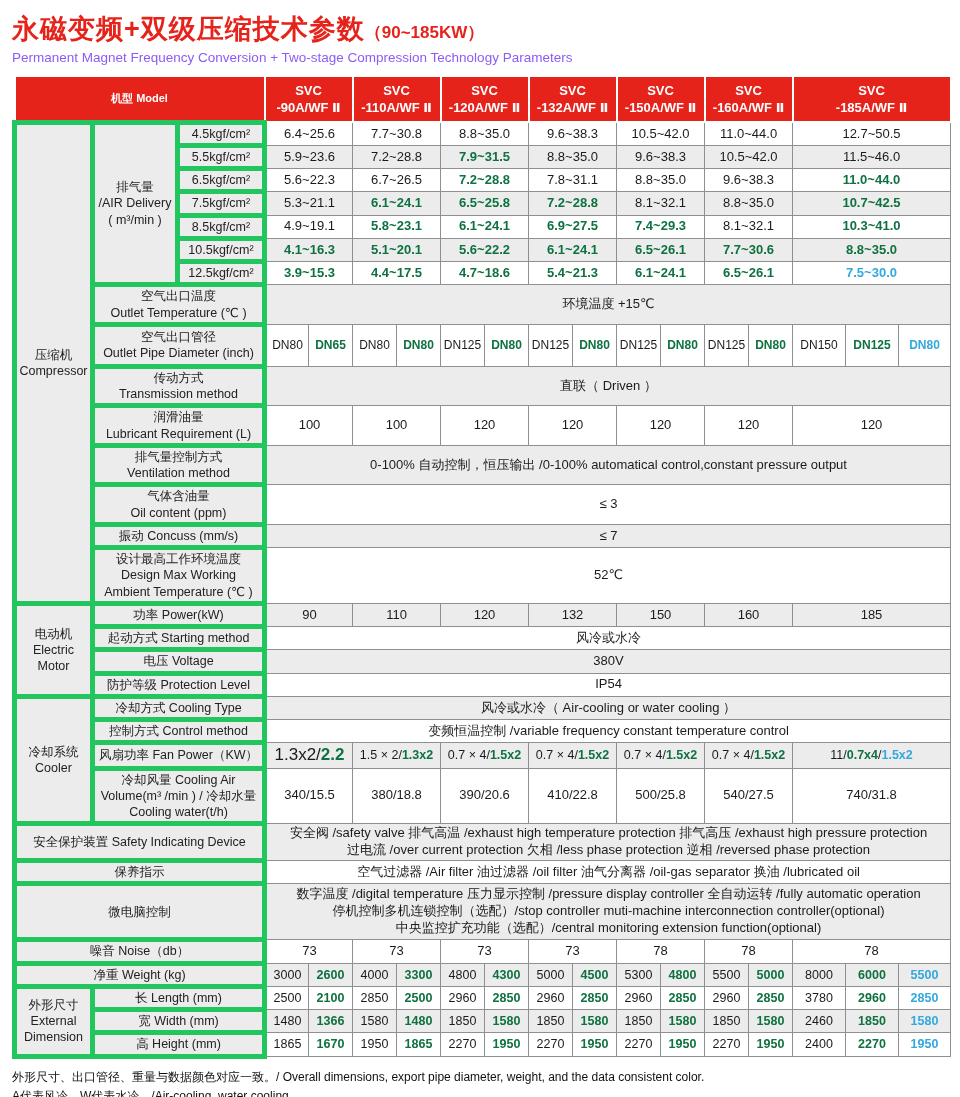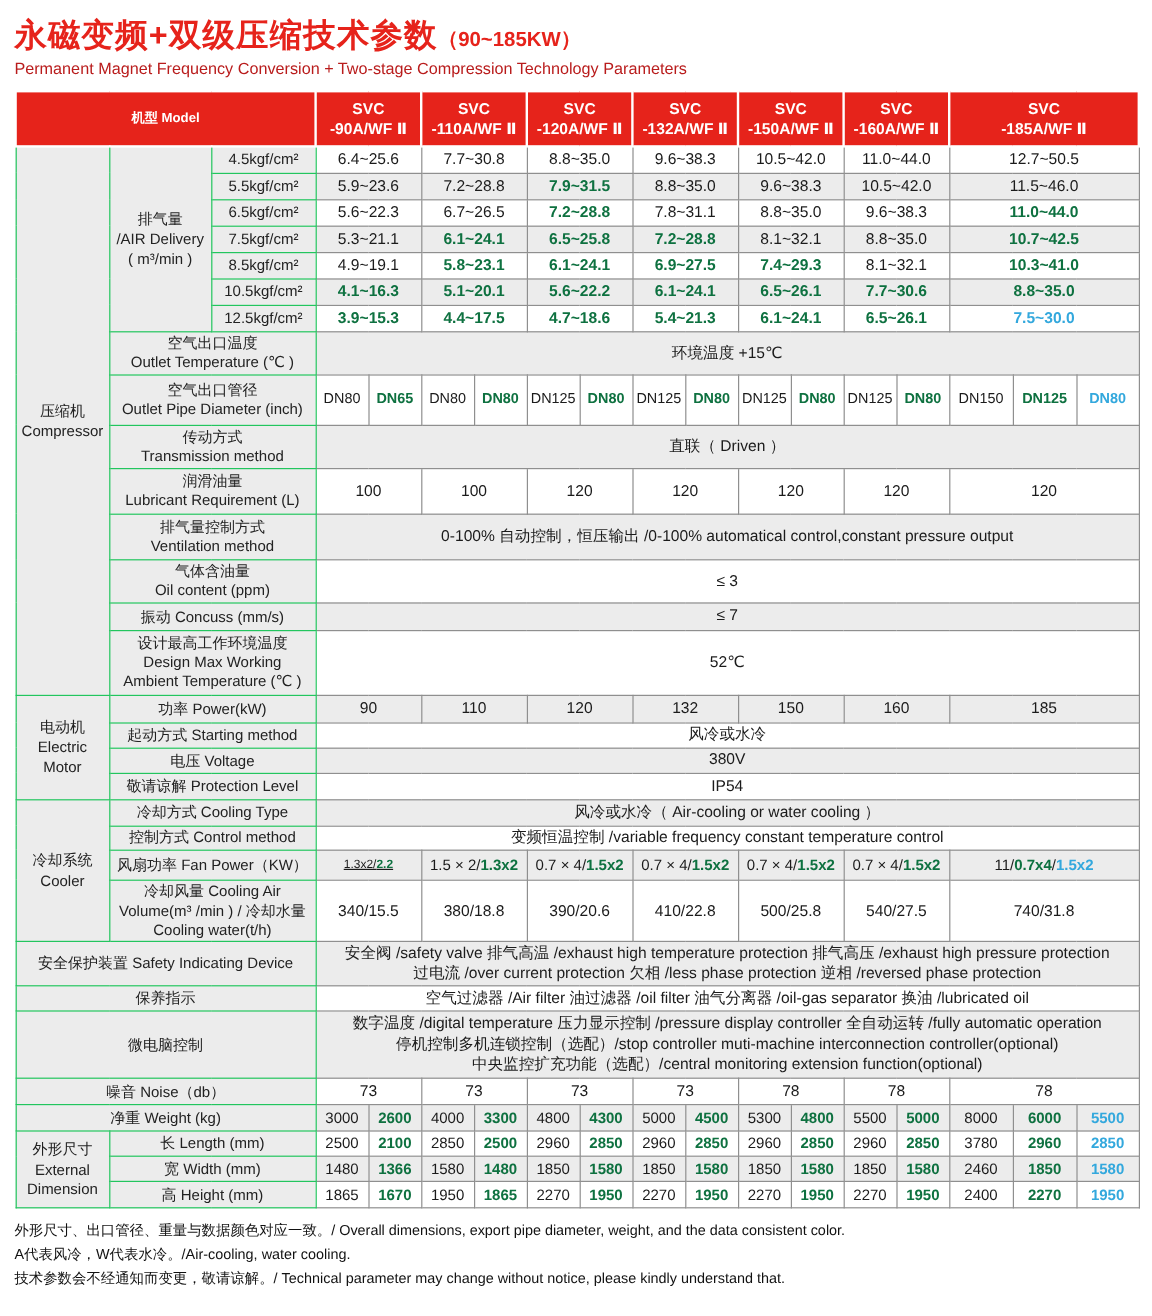--- a/index.html
+++ b/index.html
@@ -3,28 +3,28 @@
 <meta charset="utf-8">
 <style>
   html,body{margin:0;padding:0;background:#fff;}
   body{width:960px;font-family:"Liberation Sans","DejaVu Sans",sans-serif;color:#1b1b1b;}
   .page{padding:8px 12px 6px 12px;}
 
   
   .title-row{line-height:1.1;margin:2px 0 0 0;}
   .title-zh{color:#e6231b;font-size:27px;font-weight:bold;letter-spacing:1px;}
   .title-kw{color:#e6231b;font-size:17px;font-weight:bold;}
-  .subtitle{color:#b91c1c;font-size:13.5px;margin:5px 0 10px 0;font-weight:normal;}
+  .subtitle{color:#8b5cf6;font-size:13.5px;margin:5px 0 10px 0;font-weight:normal;}
 
   
   table{border-collapse:collapse;table-layout:fixed;width:936px;}
   thead tr{height:46px;}
   thead th{background:#e6231b;color:#fff;border:2px solid #fff;font-size:13px;font-weight:bold;line-height:1.35;padding:0;}
   thead th.lbl3{font-size:11px;}
-  tbody th{background:#ececec;border:1px solid #22c55e;font-weight:normal;font-size:12.5px;color:#222;line-height:1.3;padding:1px 2px;}
+  tbody th{background:#ececec;border:5px solid #22c55e;font-weight:normal;font-size:12.5px;color:#222;line-height:1.3;padding:1px 2px;}
   tbody th.grp{font-size:12.5px;color:#222;}
   tbody td{border:1px solid #8f8f8f;text-align:center;padding:1px 2px;line-height:1.3;}
   tr.bg-w td{background:#ffffff;}
   tr.bg-g td{background:#ececec;}
   td.v{font-size:13px;}
   td.s{font-size:12.5px;padding:1px 0;}
   td.m{font-size:13px;}
   .c-k{color:#1b1b1b;}
   .c-g{color:#0e7140;font-weight:bold;}
   .c-b{color:#33a8dd;font-weight:bold;}
@@ -304,21 +304,21 @@
         <tr class="bg-g" style="height: 21px;">
           <th class="lbl" colspan="2">
             <div>电压 Voltage</div>
           </th>
           <td class="m" colspan="15">
             <div>380V</div>
           </td>
         </tr>
         <tr class="bg-w" style="height: 22px;">
           <th class="lbl" colspan="2">
-            <div>敬请谅解 Protection Level</div>
+            <div>防护等级 Protection Level</div>
           </th>
           <td class="m" colspan="15">
             <div>IP54</div>
           </td>
         </tr>
         <tr class="bg-g" style="height: 22px;">
           <th class="grp" rowspan="4">
             <div>冷却系统</div>
             <div>Cooler</div>
           </th>
@@ -334,21 +334,21 @@
             <div>控制方式 Control method</div>
           </th>
           <td class="m" colspan="15">
             <div>变频恒温控制 /variable frequency constant temperature control</div>
           </td>
         </tr>
         <tr class="bg-g" style="height: 25px;">
           <th class="lbl" colspan="2">
             <div>风扇功率 Fan Power（KW）</div>
           </th>
-          <td class="v" colspan="2" style="font-size: 10px; text-decoration: underline;"><span class="c-k">1.3x2/</span><span class="c-g">2.2</span></td>
+          <td class="v" colspan="2" style="font-size: 17px;"><span class="c-k">1.3x2/</span><span class="c-g">2.2</span></td>
           <td class="v" colspan="2" style="font-size: 12.5px;"><span class="c-k">1.5 × 2/</span><span class="c-g">1.3x2</span></td>
           <td class="v" colspan="2" style="font-size: 12.5px;"><span class="c-k">0.7 × 4/</span><span class="c-g">1.5x2</span></td>
           <td class="v" colspan="2" style="font-size: 12.5px;"><span class="c-k">0.7 × 4/</span><span class="c-g">1.5x2</span></td>
           <td class="v" colspan="2" style="font-size: 12.5px;"><span class="c-k">0.7 × 4/</span><span class="c-g">1.5x2</span></td>
           <td class="v" colspan="2" style="font-size: 12.5px;"><span class="c-k">0.7 × 4/</span><span class="c-g">1.5x2</span></td>
           <td class="v" colspan="3" style="font-size: 12.5px;"><span class="c-k">11/</span><span class="c-g">0.7x4</span><span class="c-k">/</span><span class="c-b">1.5x2</span></td>
         </tr>
         <tr class="bg-w" style="height: 50px;">
           <th class="lbl" colspan="2">
             <div>冷却风量 Cooling Air</div>

